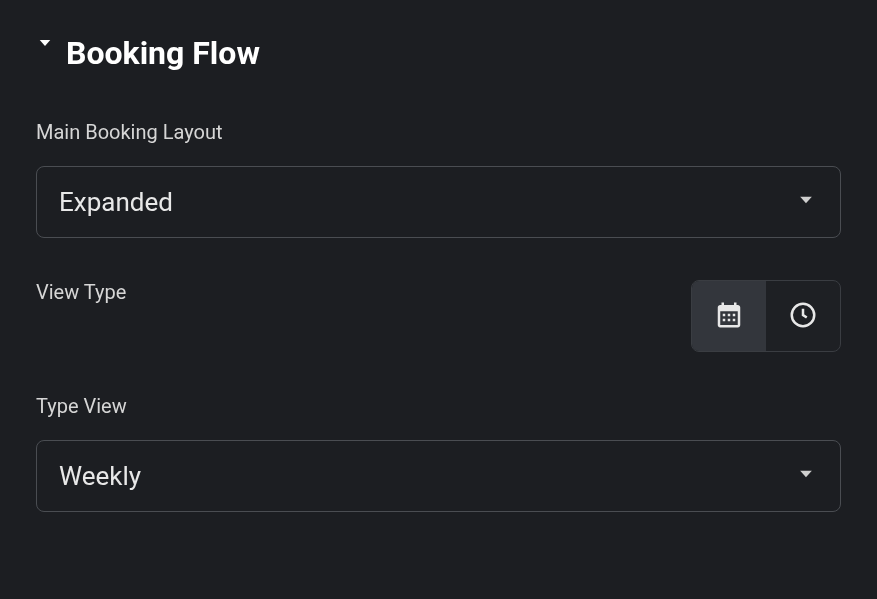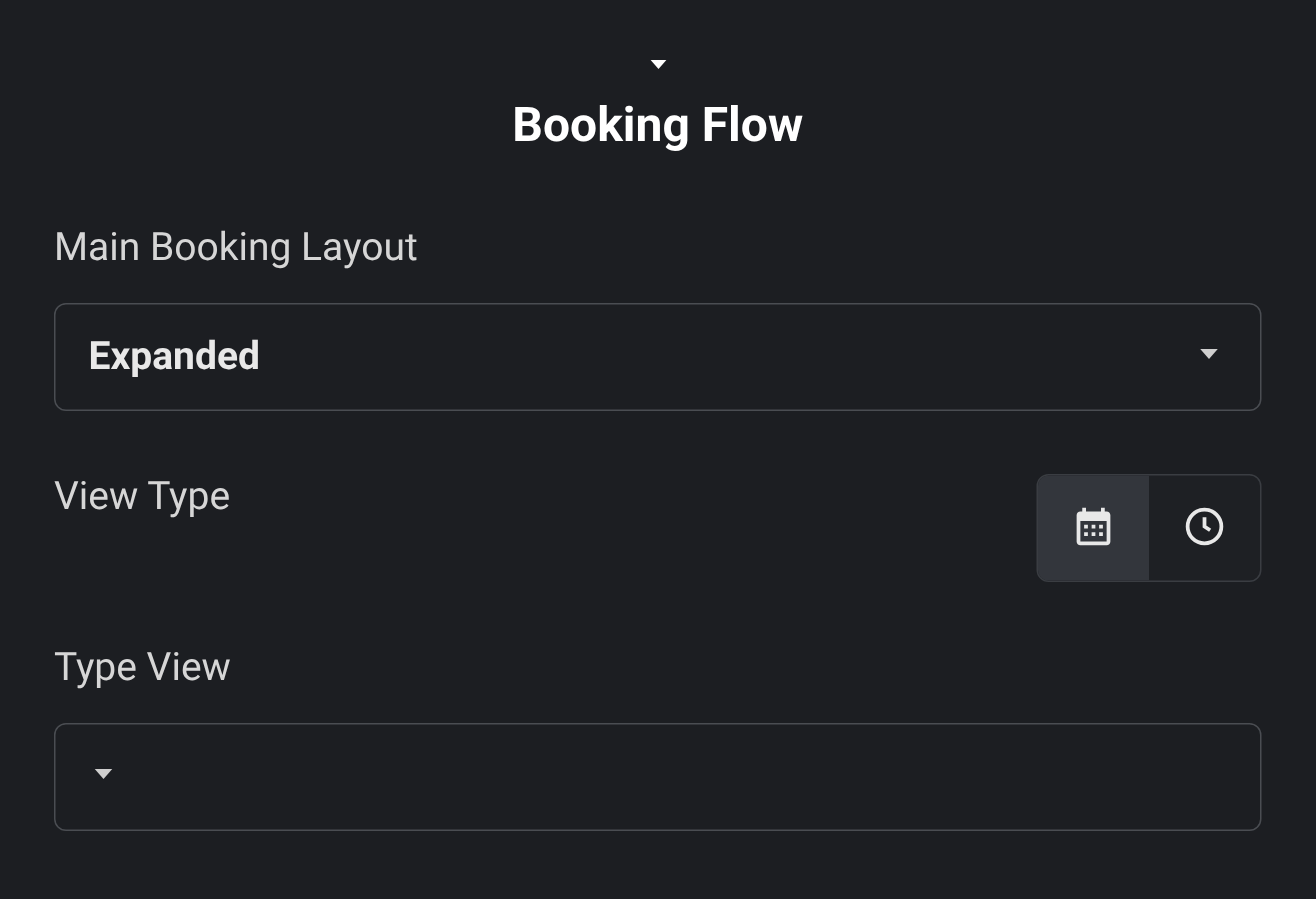--- a/index.html
+++ b/index.html
@@ -6,66 +6,65 @@
   body {
     background: #1c1e22;
     color: #e4e4e4;
     font-family: -apple-system, BlinkMacSystemFont, "Segoe UI", Roboto, Arial, sans-serif;
     width: 877px;
     height: 599px;
     padding: 34px 36px;
   }
   .section-header {
     display: flex;
-    align-items: center;
+    align-items: flex-start;
     gap: 12px;
     margin-bottom: 48px;
     cursor: pointer;
-    flex-direction: column;
   }
   .section-header .chev {
     display: inline-flex;
     align-items: center;
     justify-content: center;
   }
   .section-header .chev svg {
     width: 18px;
     height: 18px;
     fill: #ffffff;
   }
   .section-title {
     font-size: 32px;
     font-weight: 700;
     color: #ffffff;
   }
   .field {
     margin-bottom: 42px;
   }
   .field-label {
-    font-size: 26px;
+    font-size: 20px;
     font-weight: 400;
     color: #d6d6d6;
     margin-bottom: 22px;
   }
   .select {
     width: 100%;
     height: 72px;
     background: transparent;
     border: 1px solid #4a4d52;
     border-radius: 8px;
     display: flex;
     align-items: center;
     justify-content: space-between;
     padding: 0 24px 0 22px;
     cursor: pointer;
   }
   .select-value {
     font-size: 26px;
     color: #e8e8e8;
-    font-weight: 700;
+    font-weight: 400;
   }
   .select-caret svg {
     width: 20px;
     height: 20px;
     fill: #cfcfcf;
   }
   .row-inline {
     display: flex;
     align-items: flex-start;
     justify-content: space-between;
@@ -144,19 +143,20 @@
           <path d="M12 7v5l3 2"></path>
         </svg>
       </span>
     </button>
   </div>
 </div>
 
 <div class="field" style="margin-bottom:0;">
   <div class="field-label">Type View</div>
   <div class="select">
+    <span class="select-value">Weekly</span>
     <span class="select-caret">
       <svg viewBox="0 0 24 24">
           <path d="M5 8l7 8 7-8z"></path>
         </svg>
     </span>
   </div>
 </div>
 
 </body></html>

